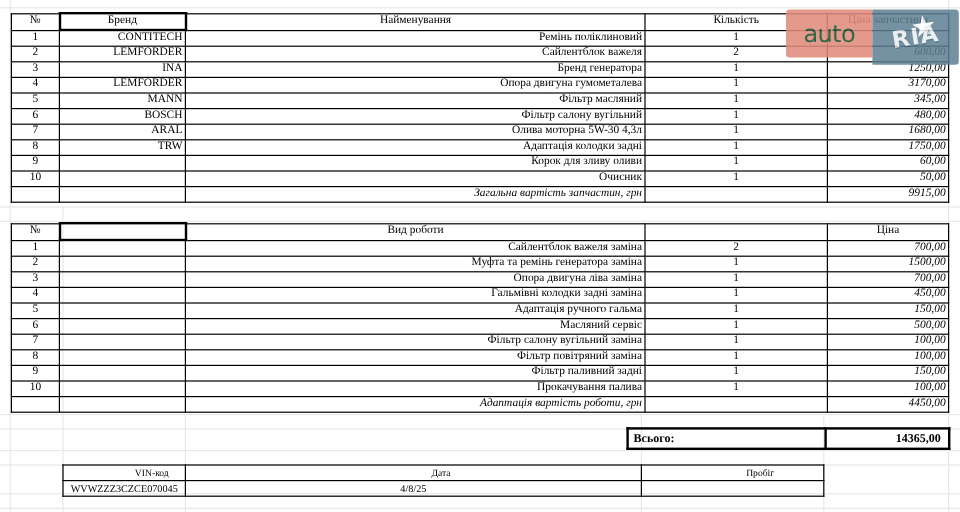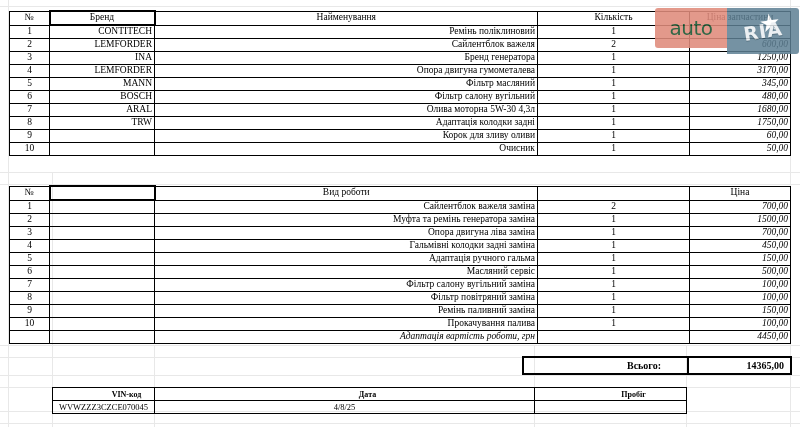--- a/index.html
+++ b/index.html
@@ -76,21 +76,21 @@
     font-size: 8.5px;
   }
   .vin td {
     border: 1px solid #000;
     height: 12px;
     padding: 0 2px;
     text-align: center;
     white-space: nowrap;
     overflow: hidden;
   }
-  .vin td.h { font-weight: bold; font-size: 8px; padding-left: 48px; }
+  .vin td.h { font-weight: normal; font-size: 8px; padding-left: 48px; }
 
   
   .wm {
     position: absolute;
     top: 8px;
     display: flex;
     align-items: stretch;
     pointer-events: none;
     z-index: 5;
   }
@@ -246,20 +246,27 @@
         <td class="c-ctr">1</td>
         <td class="c-right">60,00</td>
       </tr>
       <tr>
         <td class="c-num">10</td>
         <td class="c-left"></td>
         <td class="c-left">Очисник</td>
         <td class="c-ctr">1</td>
         <td class="c-right">50,00</td>
       </tr>
+      <tr>
+        <td></td>
+        <td></td>
+        <td class="bold c-right">Загальна вартість запчастин, грн</td>
+        <td></td>
+        <td class="bold c-right">9915,00</td>
+      </tr>
     </tbody>
   </table>
 
   <table class="tbl" style="left:9px; top:185px; width:781px;">
     <colgroup>
       <col style="width:40px">
         <col style="width:105px">
         <col style="width:383px">
       <col style="width:152px">
         <col style="width:101px">
@@ -326,21 +333,21 @@
       <tr>
         <td class="c-num">8</td>
         <td></td>
         <td class="c-left">Фільтр повітряний заміна</td>
         <td class="c-ctr">1</td>
         <td class="c-right">100,00</td>
       </tr>
       <tr>
         <td class="c-num">9</td>
         <td></td>
-        <td class="c-left">Ремінь паливний заміна</td>
+        <td class="c-left">Фільтр паливний задні</td>
         <td class="c-ctr">1</td>
         <td class="c-right">150,00</td>
       </tr>
       <tr>
         <td class="c-num">10</td>
         <td></td>
         <td class="c-left">Прокачування палива</td>
         <td class="c-ctr">1</td>
         <td class="c-right">100,00</td>
       </tr>
@@ -354,21 +361,21 @@
     </tbody>
   </table>
 
   <table class="totals" style="left:522px; top:356px; width:268px;">
     <colgroup>
         <col style="width:165px">
         <col style="width:103px">
       </colgroup>
     <tbody>
         <tr>
-      <td style="text-align:right; padding-right:26px;">Всього:</td>
+      <td style="text-align:left; padding-right:26px;">Всього:</td>
       <td style="text-align:right; padding-right:6px;">14365,00</td>
     </tr>
   </tbody>
     </table>
 
   <table class="vin" style="left:52px; top:387px; width:634px;">
     <colgroup>
         <col style="width:102px">
         <col style="width:380px">
         <col style="width:152px">

